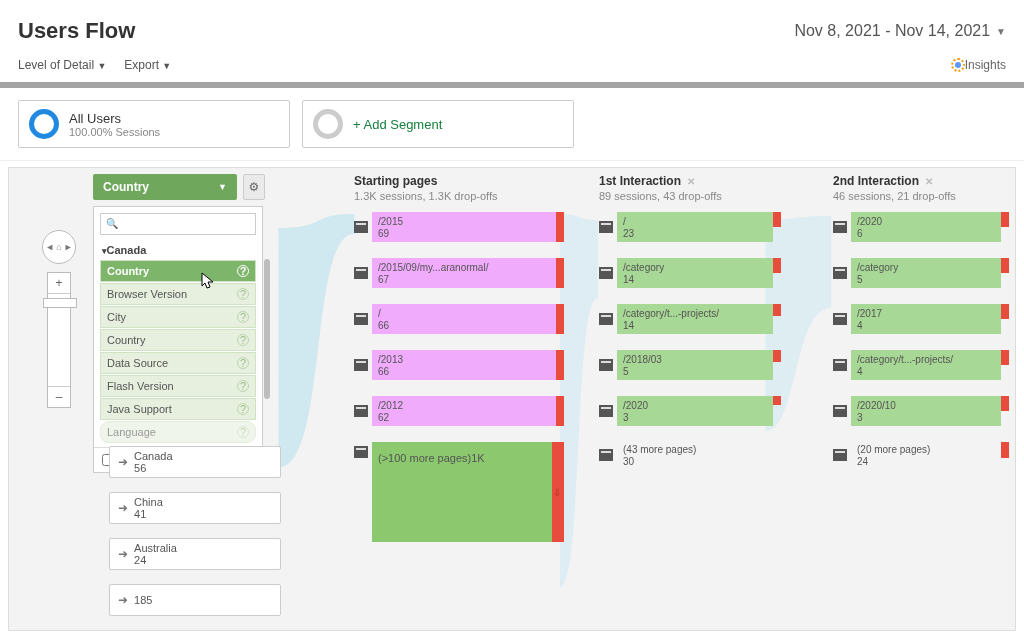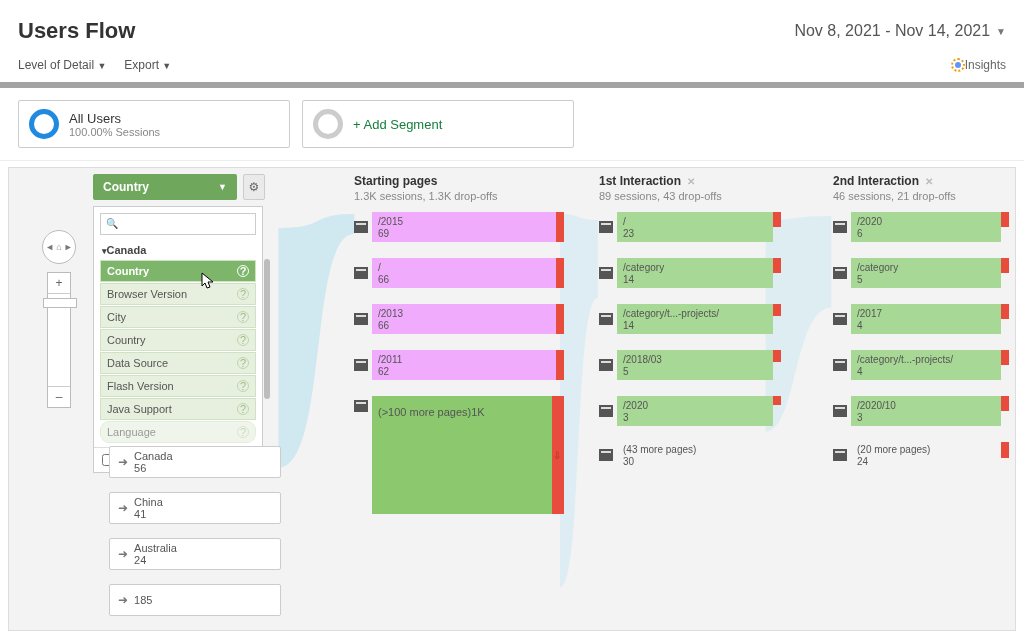--- a/index.html
+++ b/index.html
@@ -56,21 +56,21 @@
   .node { display:flex; align-items:stretch; margin-bottom:16px; height:30px; position:relative; }
   .node .ico { width:18px; height:100%; display:flex; align-items:center; justify-content:center; padding-right:4px; }
   .node .ico span{width:14px; height:12px; background:#555; display:block; position:relative;}
   .node .ico span::before{content:"";position:absolute;inset:2px 2px auto 2px;height:2px;background:#ddd;}
   .node .bar { flex:1; background:#f0abfc; position:relative; display:flex; flex-direction:column; justify-content:center; padding:0 6px;}
   .node .label { font-size:10px; color:#555; line-height:12px; }
   .node .val { font-size:10px; color:#555; }
   .node .drop { width:8px; background:#e74c3c; height:100%; }
   .node.short .bar{background:#a8d895;}
   .node.more { height:26px; }
-  .bignode { margin-top:6px; display:flex; height:118px; }
+  .bignode { margin-top:6px; display:flex; height:100px; }
   .bignode .ico { width:18px; padding-right:4px; display:flex; align-items:flex-start; }
   .bignode .ico span{width:14px; height:12px; background:#555; display:block; position:relative; margin-top:4px;}
   .bignode .ico span::before{content:"";position:absolute;inset:2px 2px auto 2px;height:2px;background:#ddd;}
   .bignode .bar { flex:1; background:#8bc86e; padding:6px; position:relative;}
   .bignode .drop { width:12px; background:#e74c3c; position:relative; }
   .bignode .drop::after{content:"\21E9"; color:#b13024; position:absolute; top:50%; left:1px; font-size:10px; transform:translateY(-50%);}
   .bignode .label{font-size:11px; color:#555;}
   .bignode .val{font-size:11px; color:#555;}
   
   .countries { position:absolute; left:100px; top:278px; width:172px; }
@@ -239,41 +239,51 @@
           <span class="label">/2015</span>
           <span class="val">69</span>
         </div>
         <div class="drop"></div>
       </div>
     <div class="node">
         <div class="ico">
           <span></span>
         </div>
         <div class="bar">
+          <span class="label">/2015/09/my...aranormal/</span>
+          <span class="val">67</span>
+        </div>
+        <div class="drop"></div>
+      </div>
+    <div class="node">
+        <div class="ico">
+          <span></span>
+        </div>
+        <div class="bar">
           <span class="label">/</span>
           <span class="val">66</span>
         </div>
         <div class="drop"></div>
       </div>
     <div class="node">
         <div class="ico">
           <span></span>
         </div>
         <div class="bar">
           <span class="label">/2013</span>
           <span class="val">66</span>
         </div>
         <div class="drop"></div>
       </div>
     <div class="node">
         <div class="ico">
           <span></span>
         </div>
         <div class="bar">
-          <span class="label">/2011</span>
+          <span class="label">/2012</span>
           <span class="val">62</span>
         </div>
         <div class="drop"></div>
       </div>
     <div class="bignode">
         <div class="ico">
           <span></span>
         </div>
         <div class="bar"><span class="label">(&gt;100 more pages)</span><span class="val">1K</span></div>
         <div class="drop"></div>

